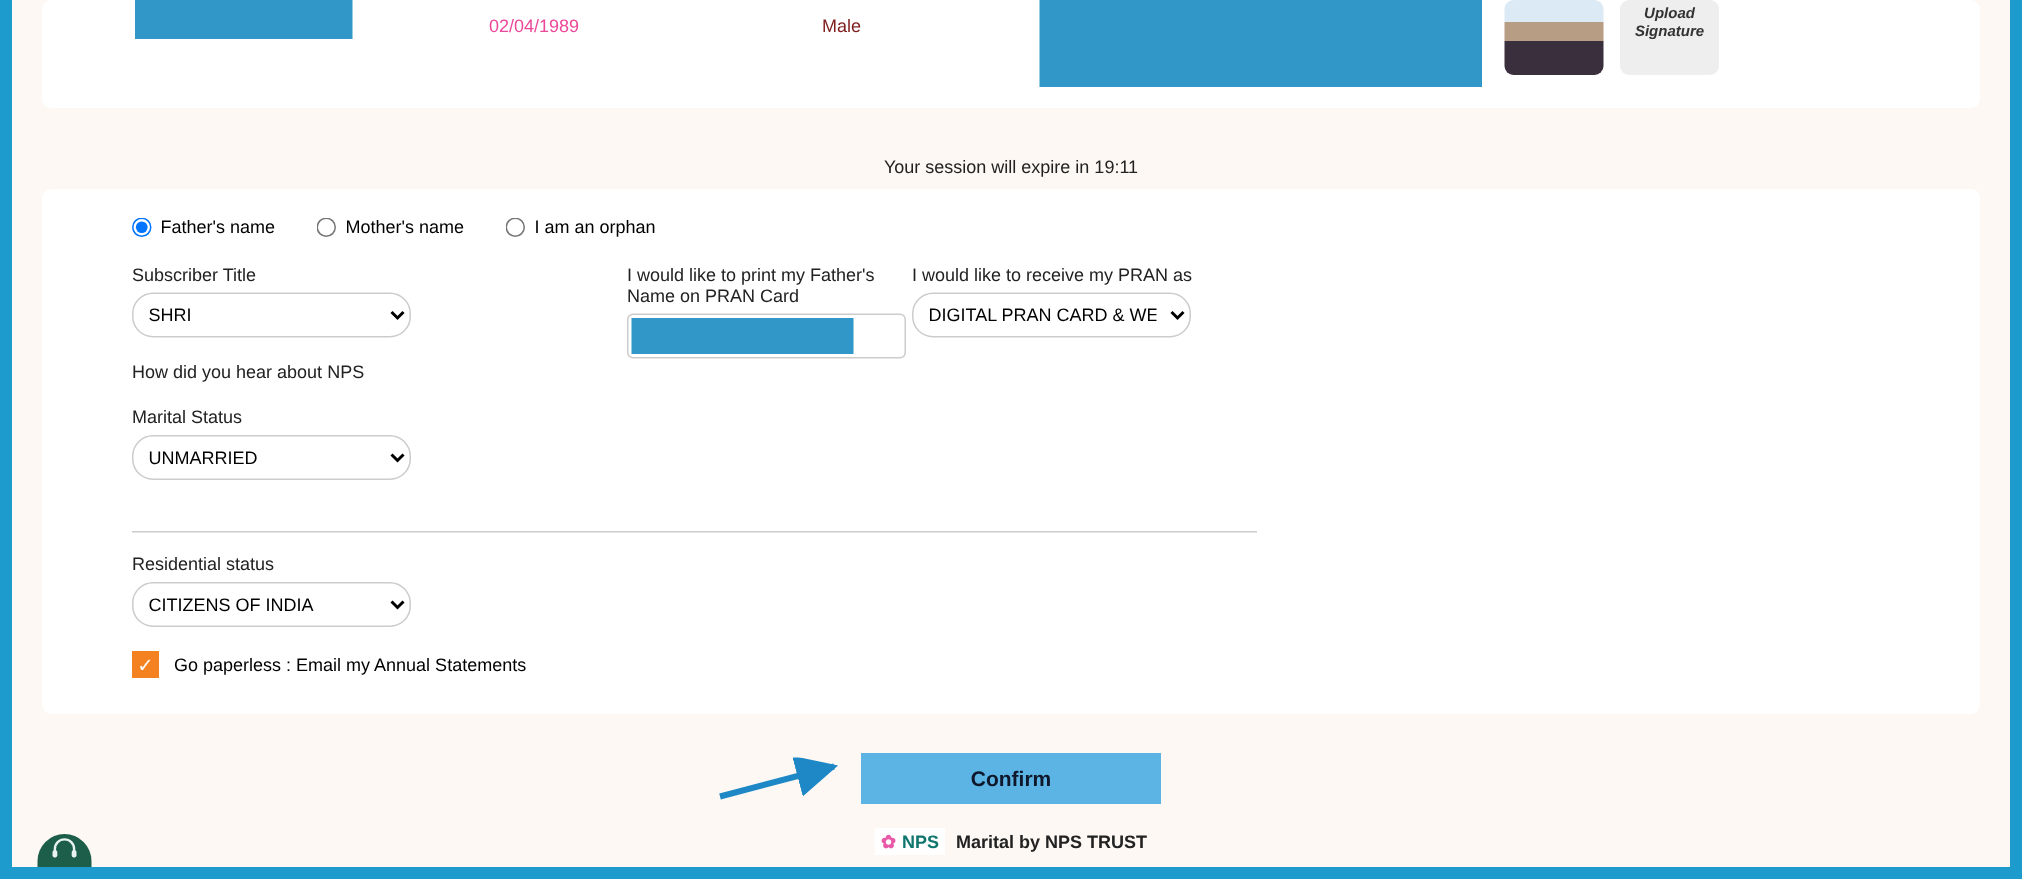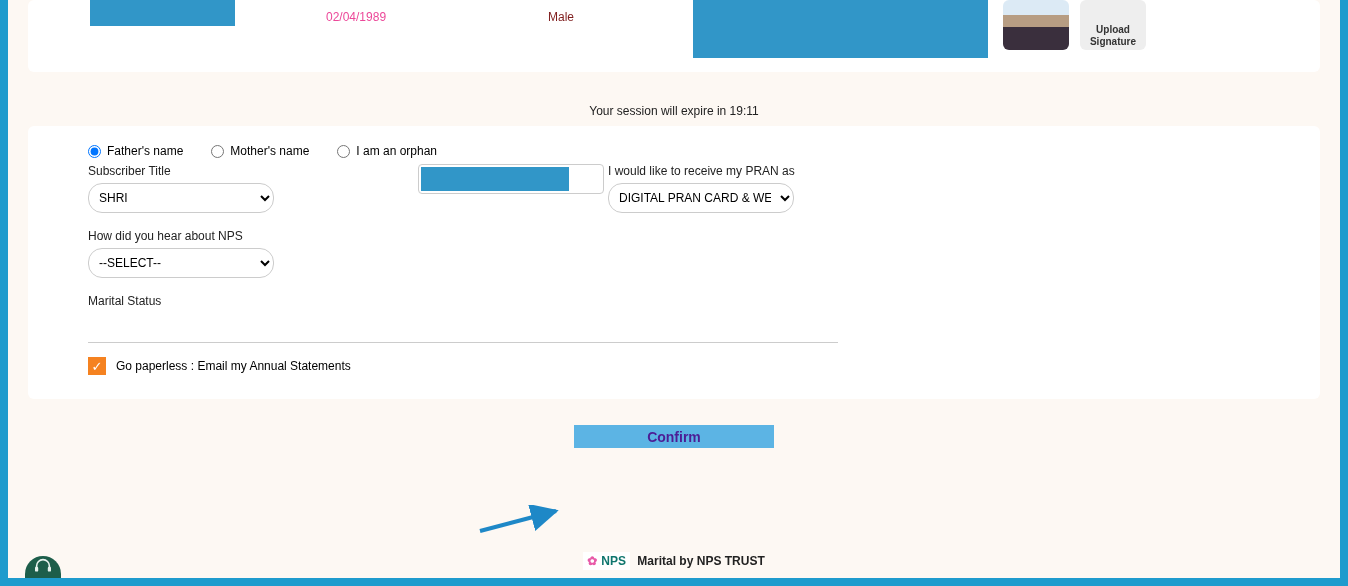--- a/index.html
+++ b/index.html
@@ -60,22 +60,23 @@
   .sig-box {
     position: absolute;
     left: 1052px; top: 0;
     width: 66px; height: 50px;
     border-radius: 6px;
     background: #eee;
     text-align: center;
     font-size: 10px;
     font-weight: bold;
     color: #333;
-    padding-top: 24px;
+    padding-top: 4px;
     line-height: 1.2;
+    font-style: italic;
   }
 
   
   .session-row {
     text-align: center;
     font-size: 12px;
     color: #222;
     margin: 32px 0 8px 0;
   }
 
@@ -86,21 +87,21 @@
     border-radius: 6px;
     padding: 18px 60px 24px 60px;
     position: relative;
   }
 
   .radio-row {
     display: flex;
     align-items: flex-end;
     gap: 28px;
     font-size: 12px;
-    margin-bottom: 6px;
+    margin-bottom: 18px;
   }
   .radio-row label { display: flex; align-items: center; gap: 6px; cursor: pointer; }
   .radio-row input[type=radio] { width: 13px; height: 13px; }
 
   .form-grid {
     display: grid;
     grid-template-columns: 260px 260px 260px;
     column-gap: 0;
   }
   .col2 { margin-left: 70px; }
@@ -154,23 +155,23 @@
     background: #f58220;
     color: #fff;
     display: flex; align-items: center; justify-content: center;
     font-size: 13px;
     cursor: pointer;
   }
 
   .confirm-btn {
     display: block;
     margin: 26px auto 0 auto;
-    width: 200px; height: 23px;
+    width: 200px; height: 34px;
     background: #5cb4e4;
-    color: #4c1d95;
+    color: #0f172a;
     border: none;
     font-size: 14px;
     font-weight: bold;
     cursor: pointer;
   }
 
   .arrow {
     position: absolute;
     left: 468px;
     top: 505px;
@@ -254,49 +255,56 @@
 
       <div>
         <div class="field">
           <div class="field-label">Subscriber Title</div>
           <select class="ctrl">
             <option>SHRI</option>
           </select>
         </div>
         <div class="field">
           <div class="field-label">How did you hear about NPS</div>
+        </div>
+        <div class="field">
+          <div class="field-label">Marital Status</div>
           <select class="ctrl">
-            <option>--SELECT--</option>
+            <option>UNMARRIED</option>
           </select>
         </div>
-        <div class="field">
-          <div class="field-label">Marital Status</div>
-        </div>
       </div>
 
       <div class="col2">
         <div class="field">
+          <div class="field-label">I would like to print my Father's Name on PRAN Card</div>
           <div class="text-ctrl-wrap">
             <div class="text-ctrl-fill"></div>
           </div>
         </div>
       </div>
 
       <div class="col3">
         <div class="field">
           <div class="field-label">I would like to receive my PRAN as</div>
           <select class="ctrl" style="width:186px">
             <option>DIGITAL PRAN CARD &amp; WELCOM</option>
           </select>
         </div>
       </div>
     </div>
 
     <hr class="sep">
 
+    <div class="field">
+      <div class="field-label">Residential status</div>
+      <select class="ctrl">
+        <option>CITIZENS OF INDIA</option>
+      </select>
+    </div>
 
     <div class="paperless-row">
       <div class="chk">✓</div>
       <span>Go paperless : Email my Annual Statements</span>
     </div>
 
   </div>
 
   <button class="confirm-btn">Confirm</button>
 

